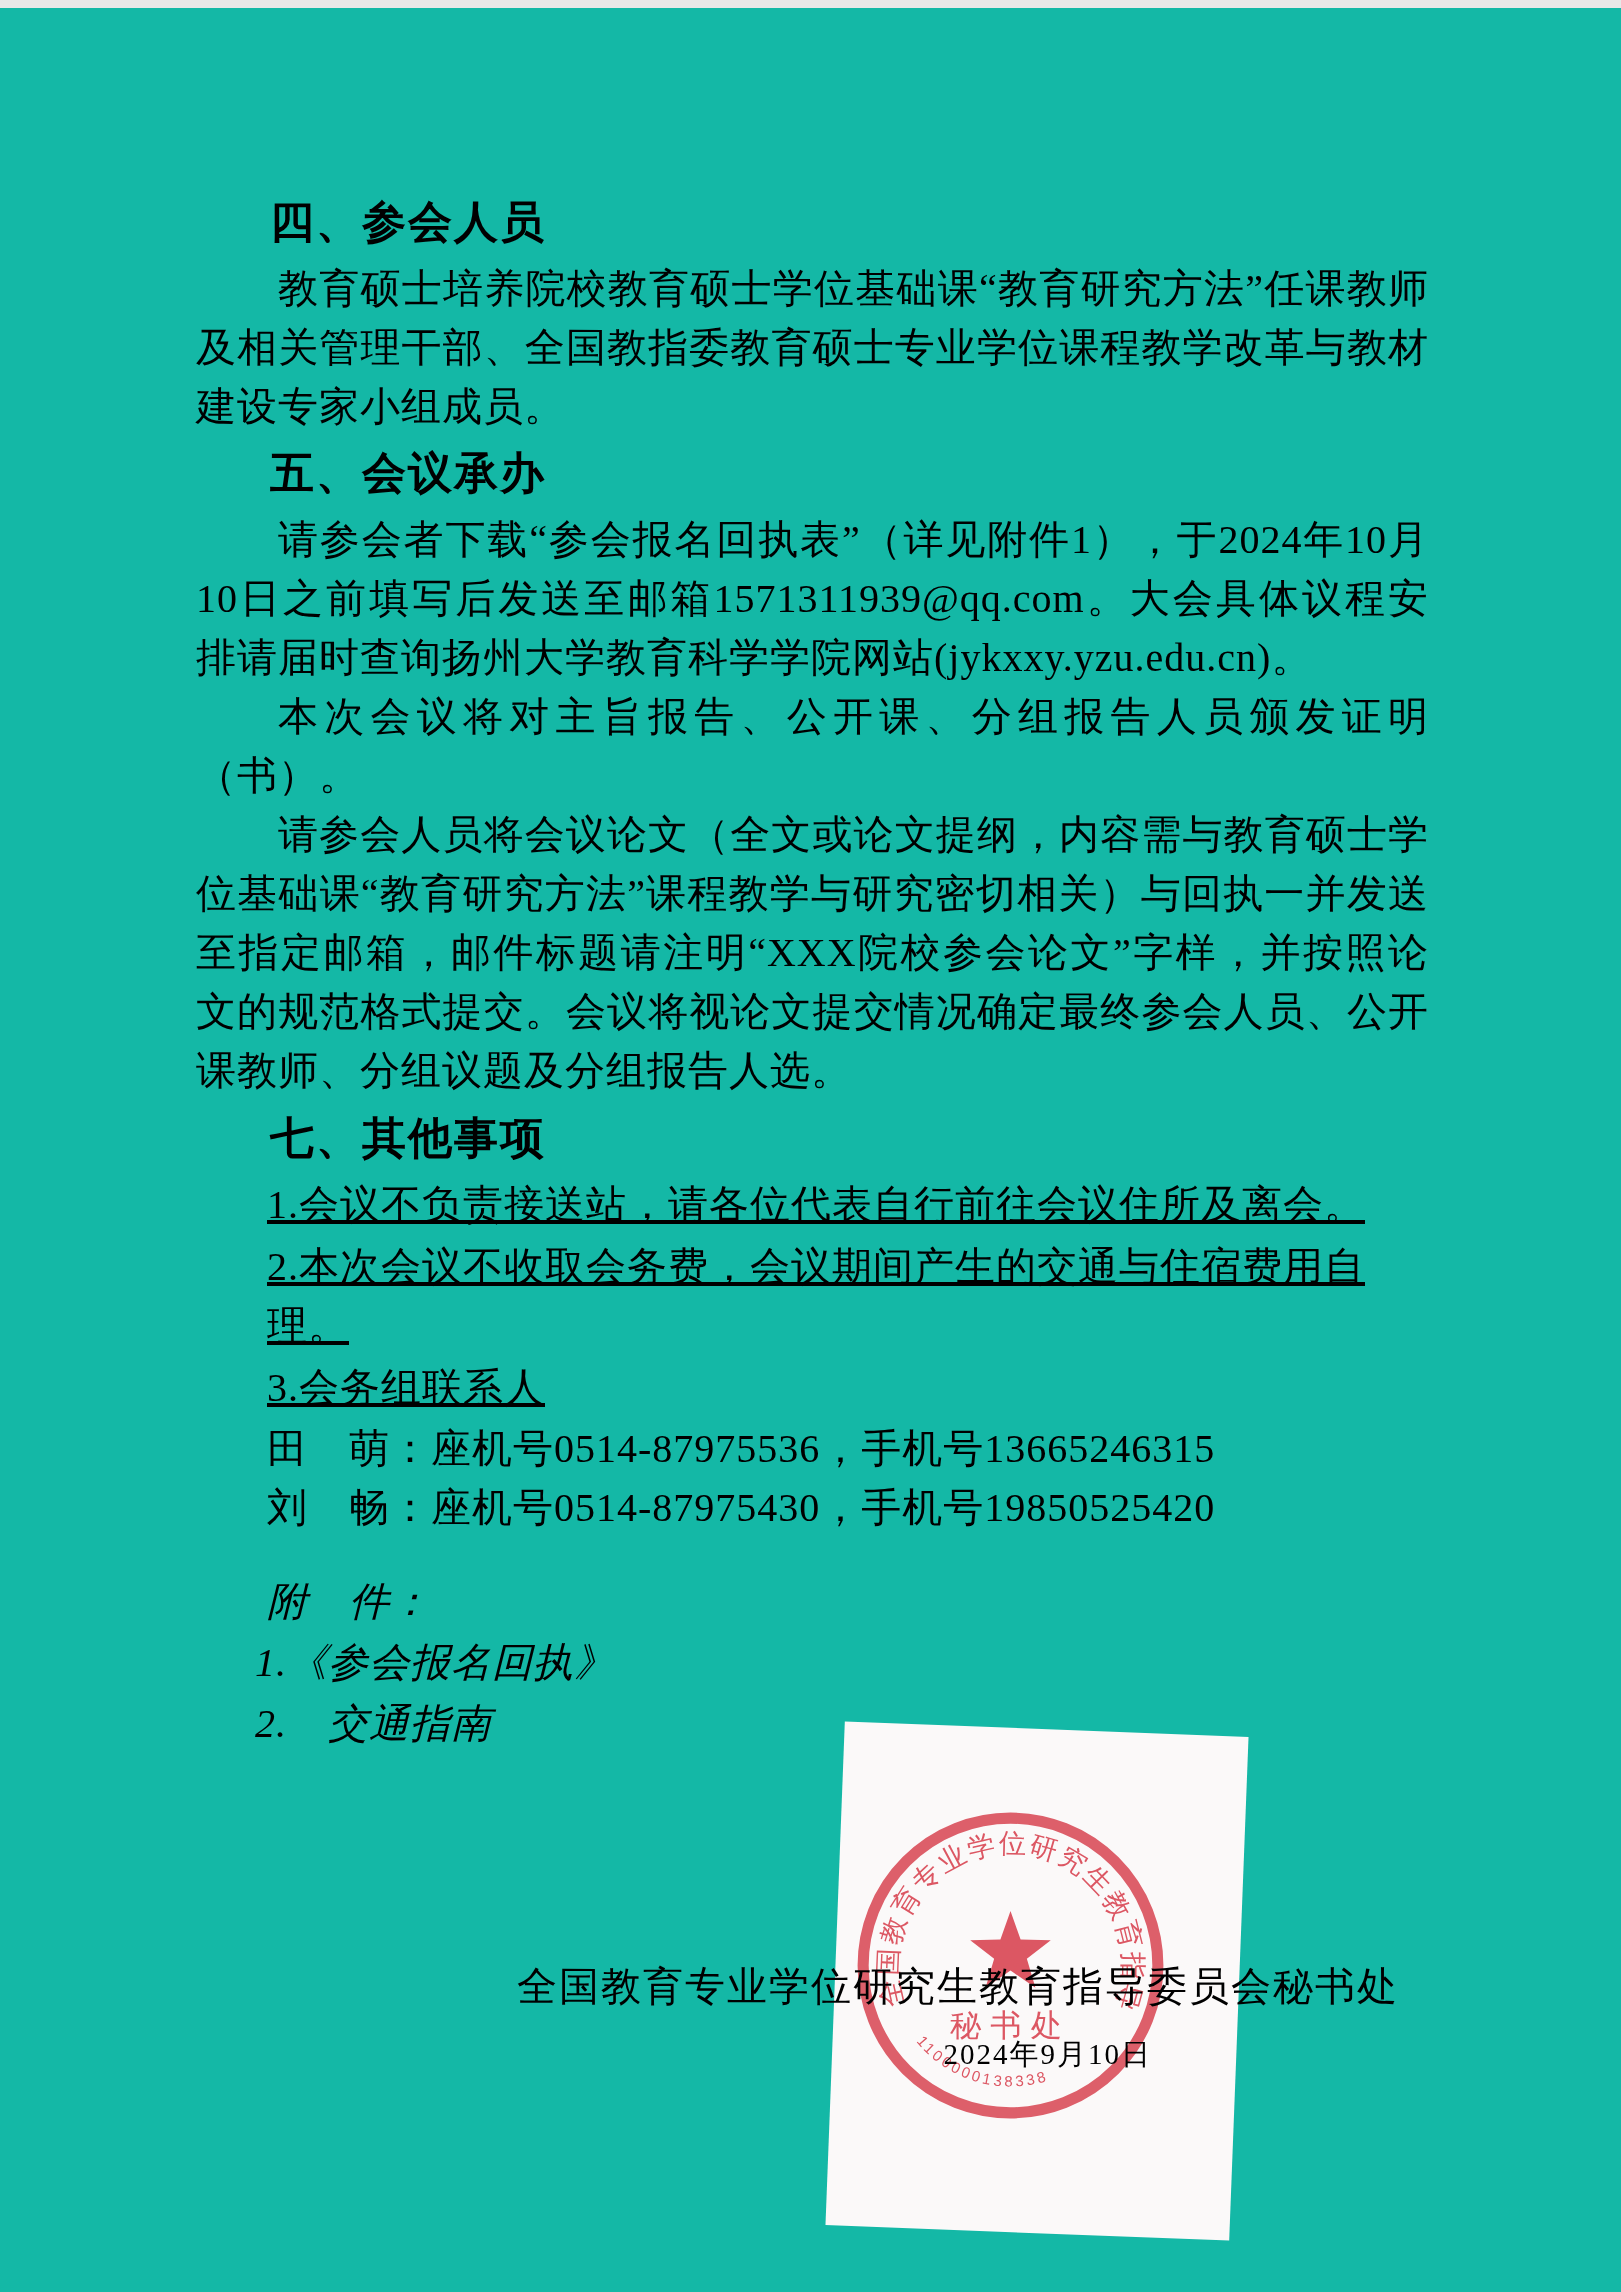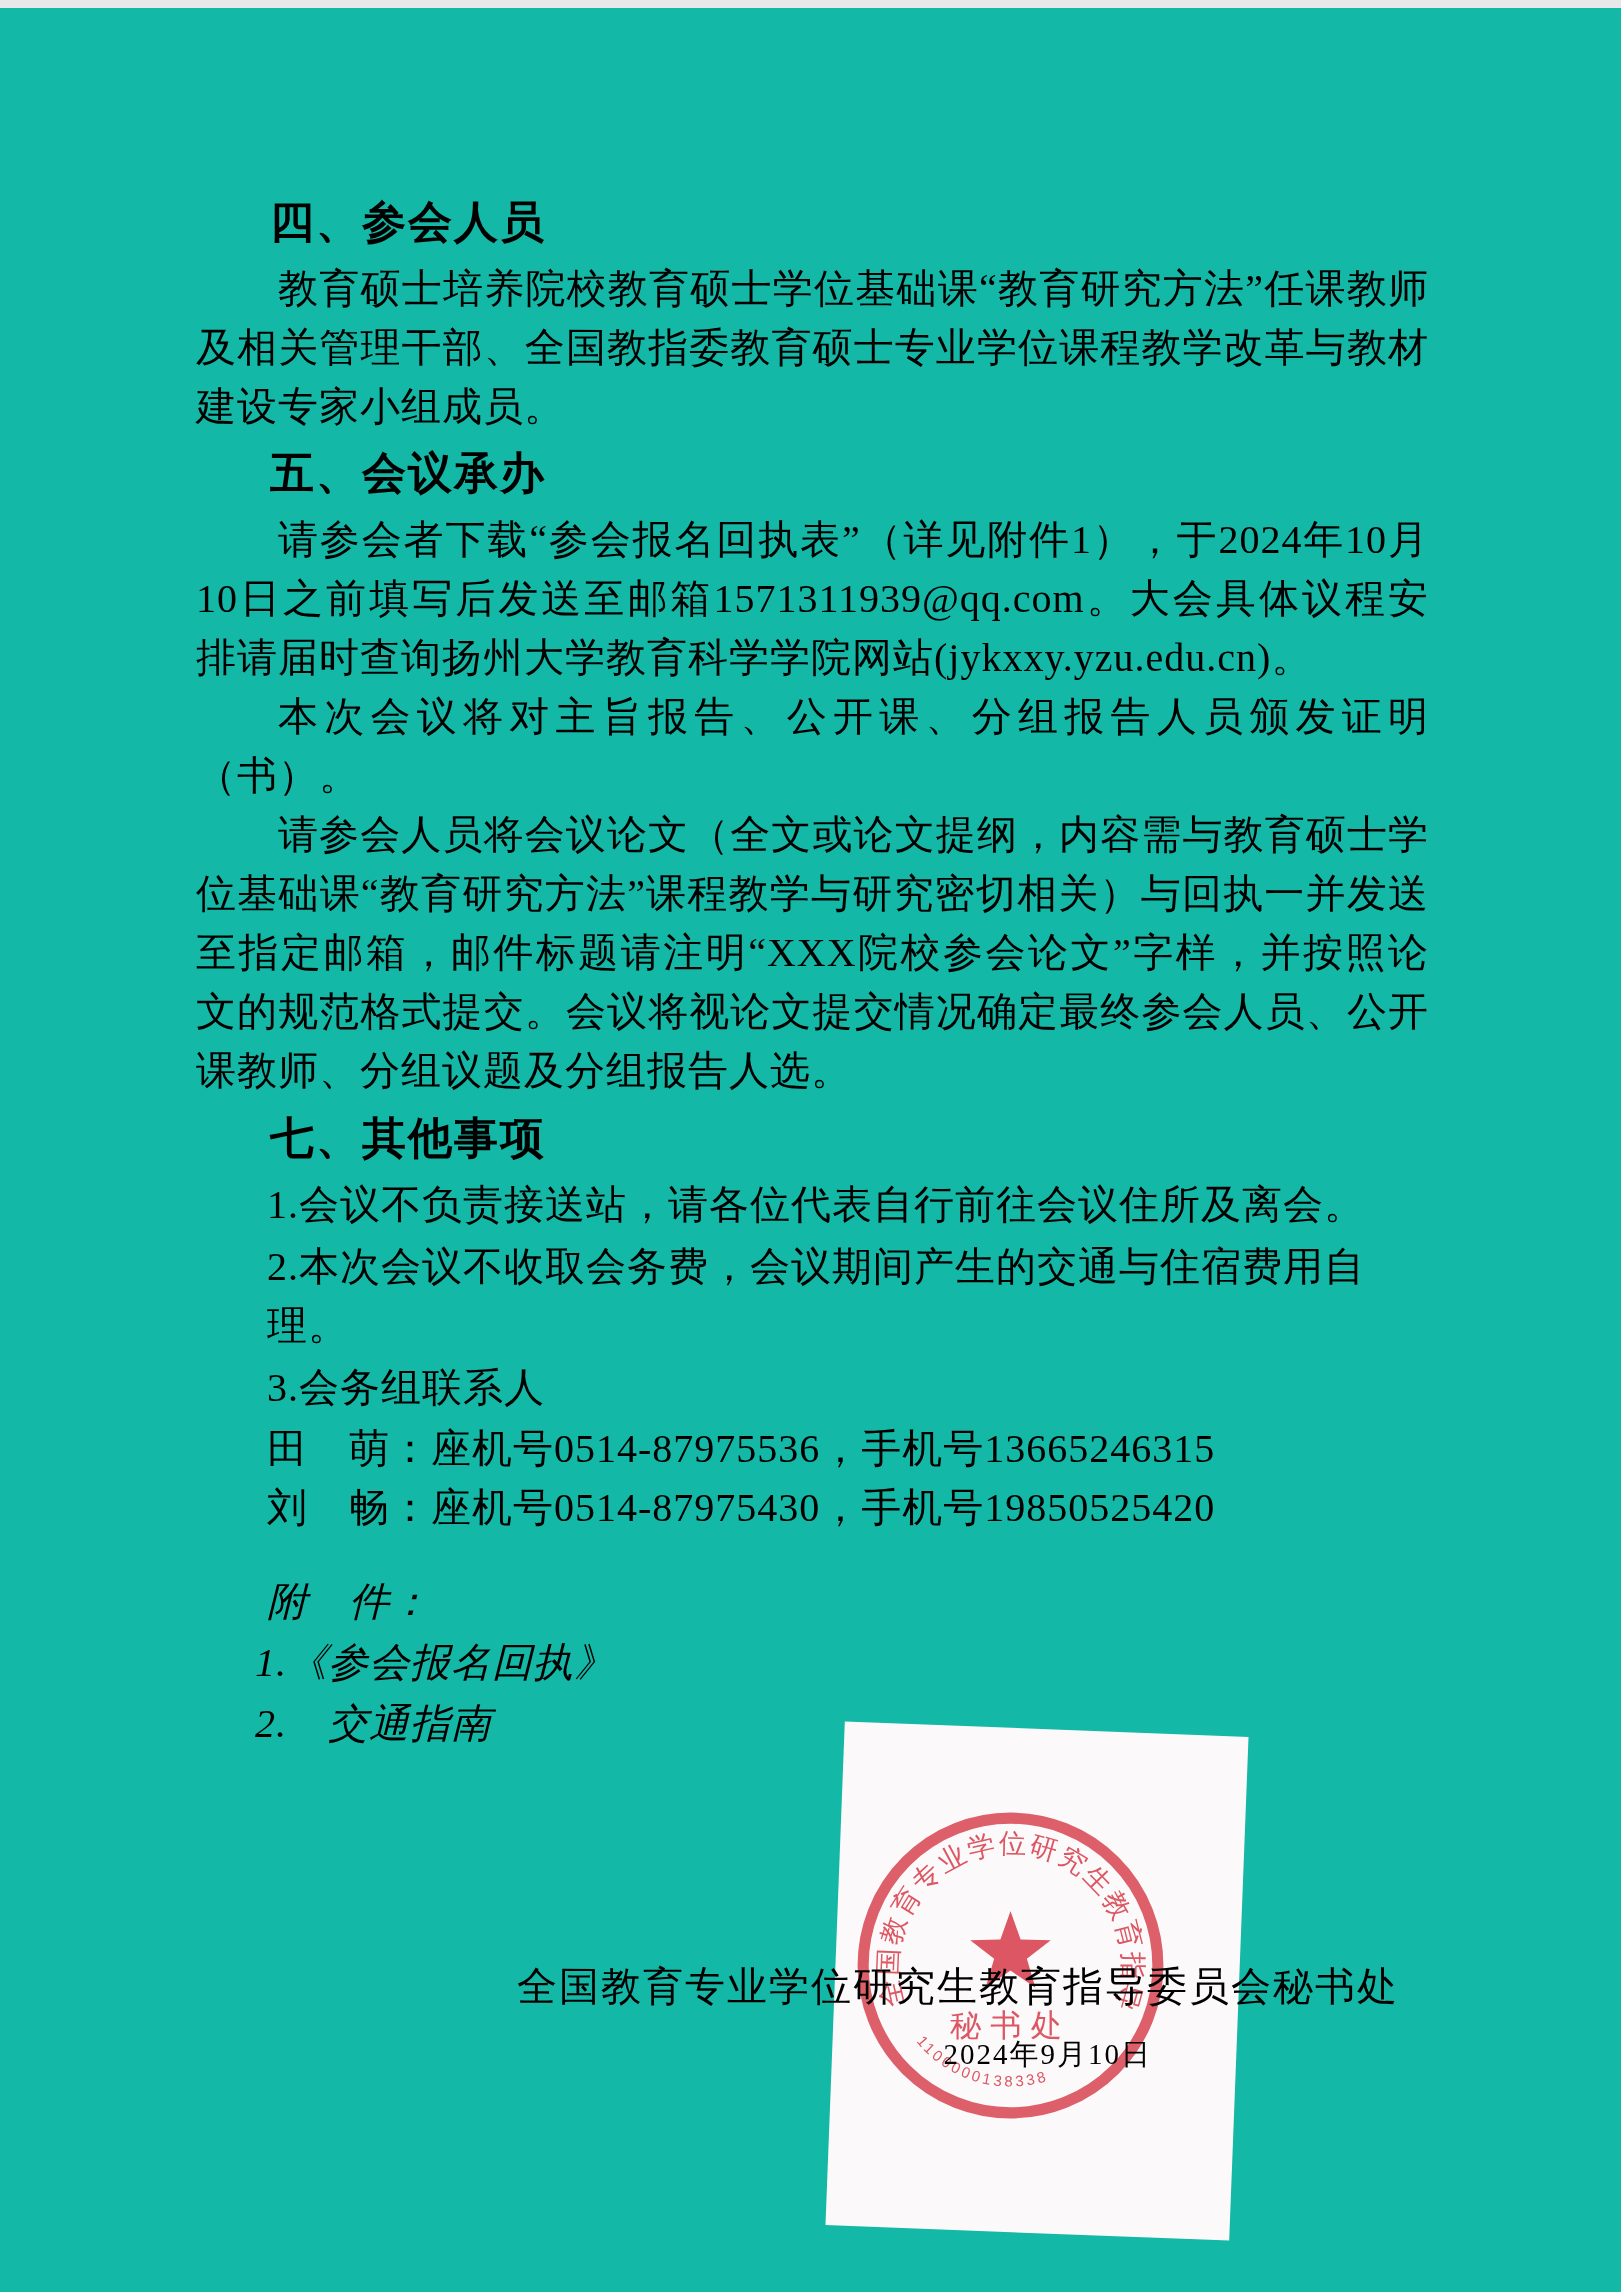--- a/index.html
+++ b/index.html
@@ -29,20 +29,21 @@
     letter-spacing:2px;
   }
   p.body-para{
     margin:0;
     text-align:justify;
     text-indent:82px;
   }
   p.list-item{
     margin:2.9px 0;
     margin-left:71px;
+    text-decoration:underline;
   }
   p.contact-line{
     margin:0;
     margin-left:71px;
   }
   .attach-block{margin-top:35px;font-style:italic;}
   p.attach-label{margin:0;margin-left:71px;}
   p.attach-item{margin:2px 0;margin-left:59px;}
   .signature-line{
     position:absolute;

